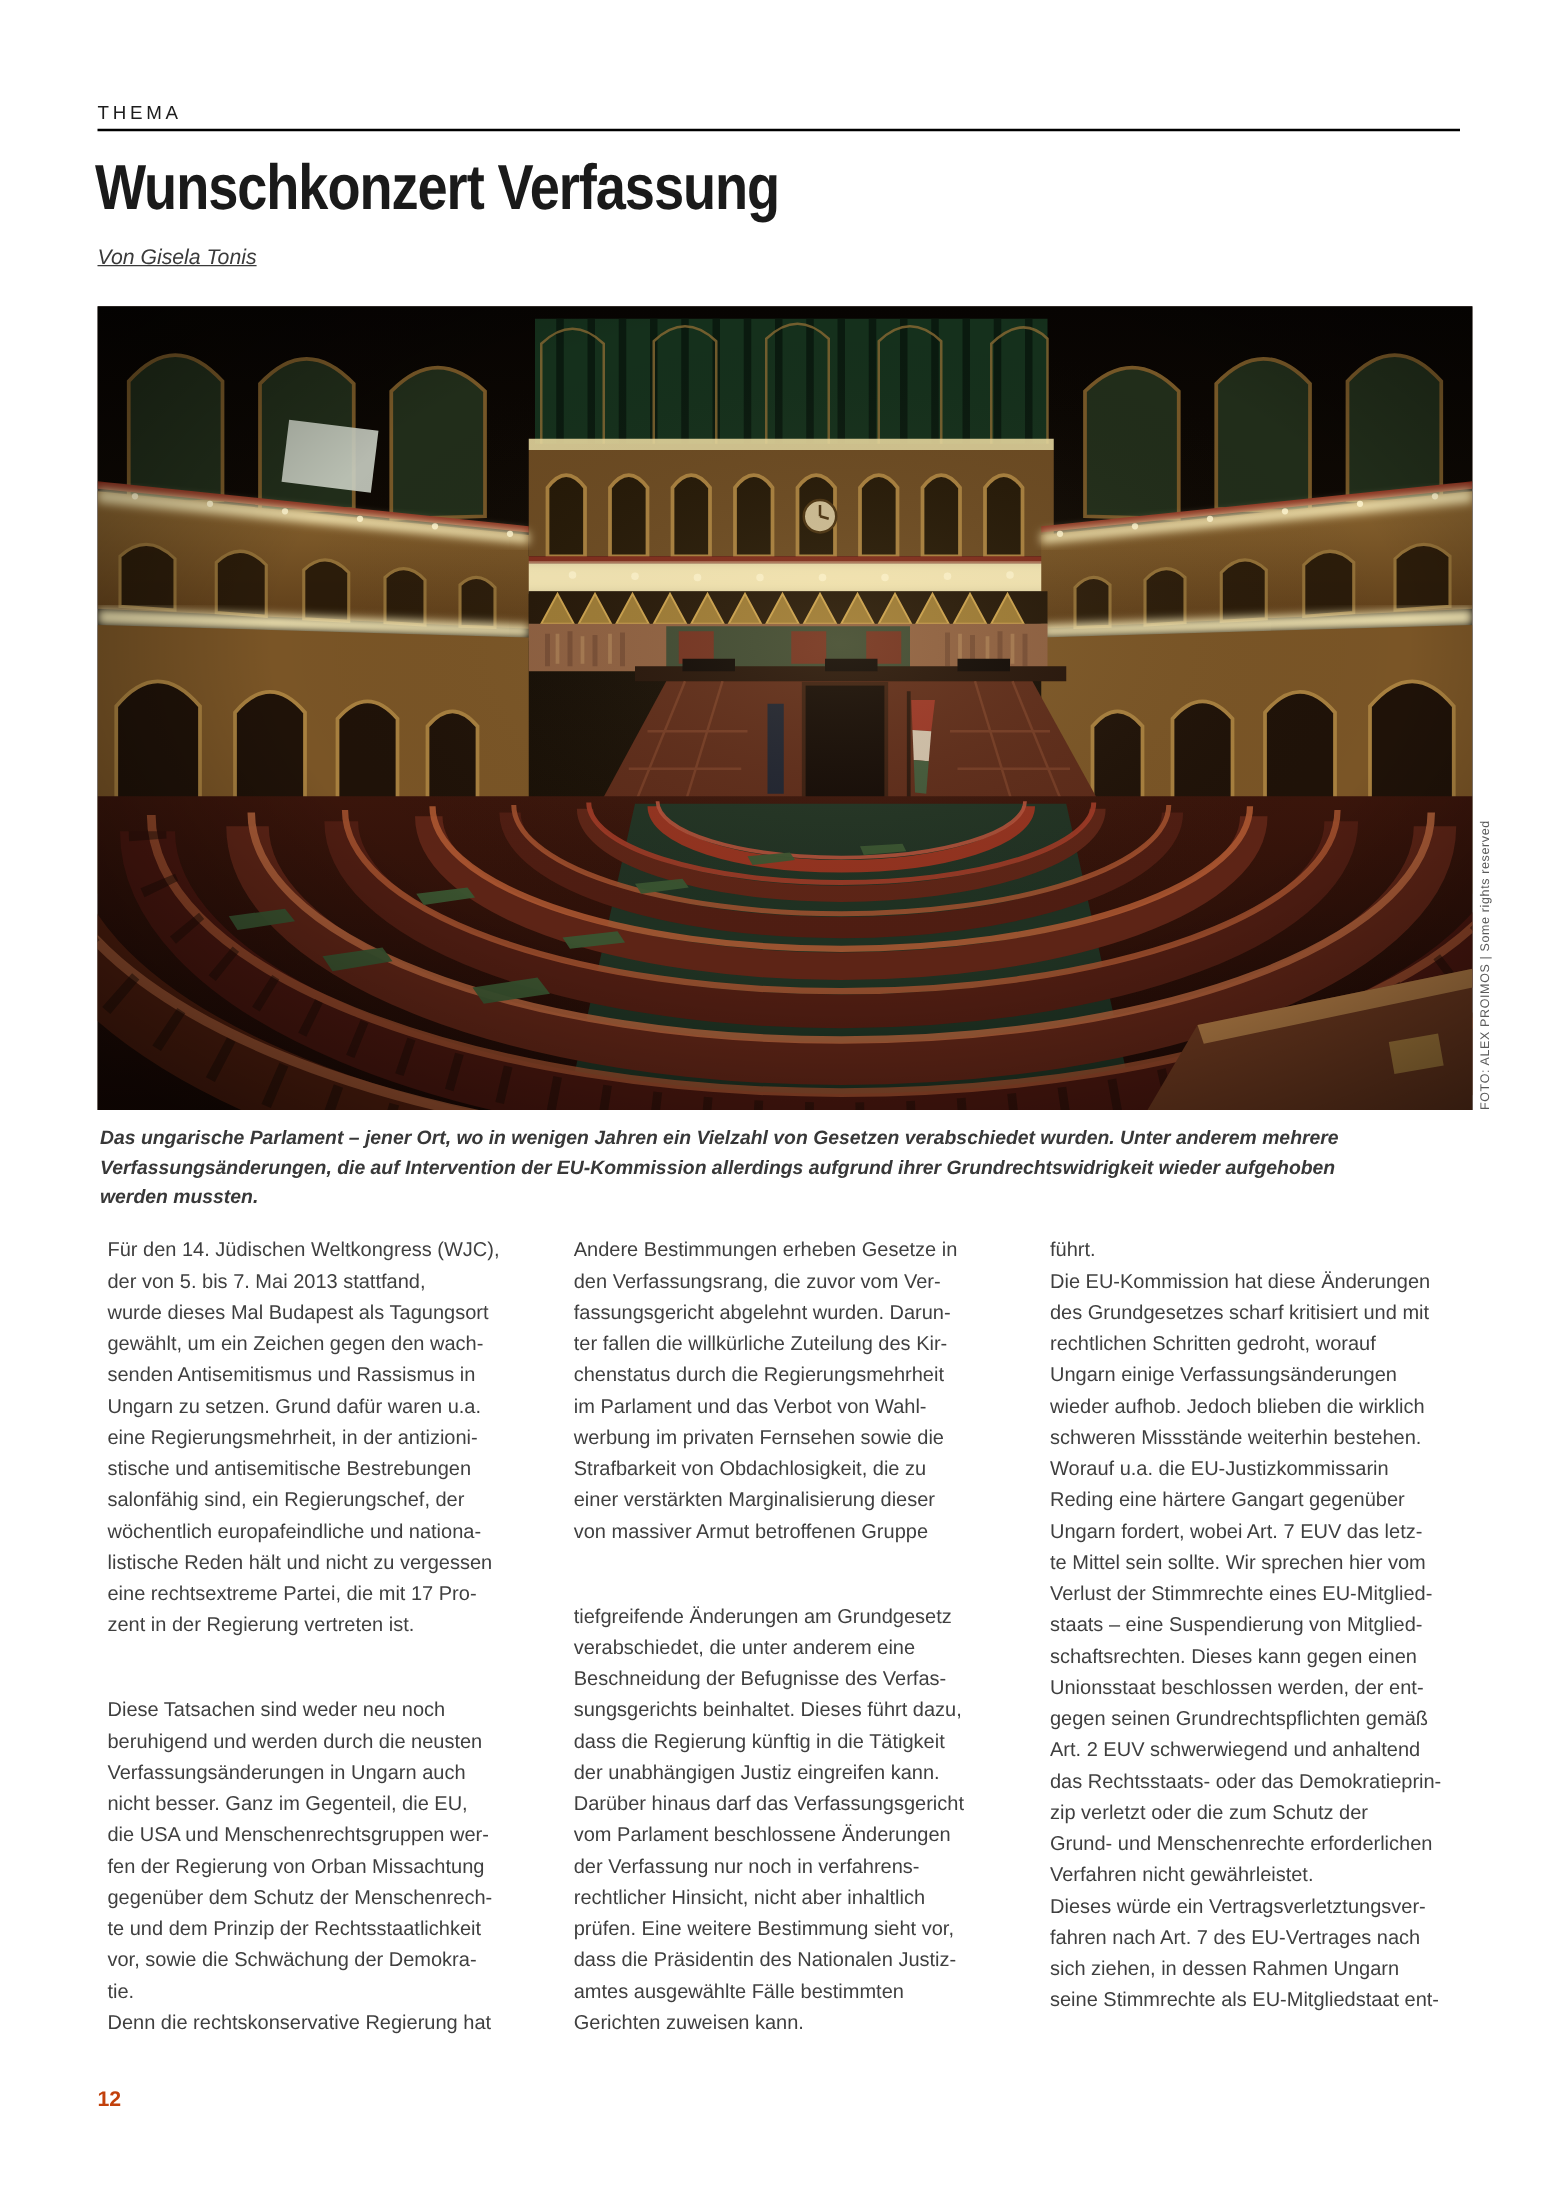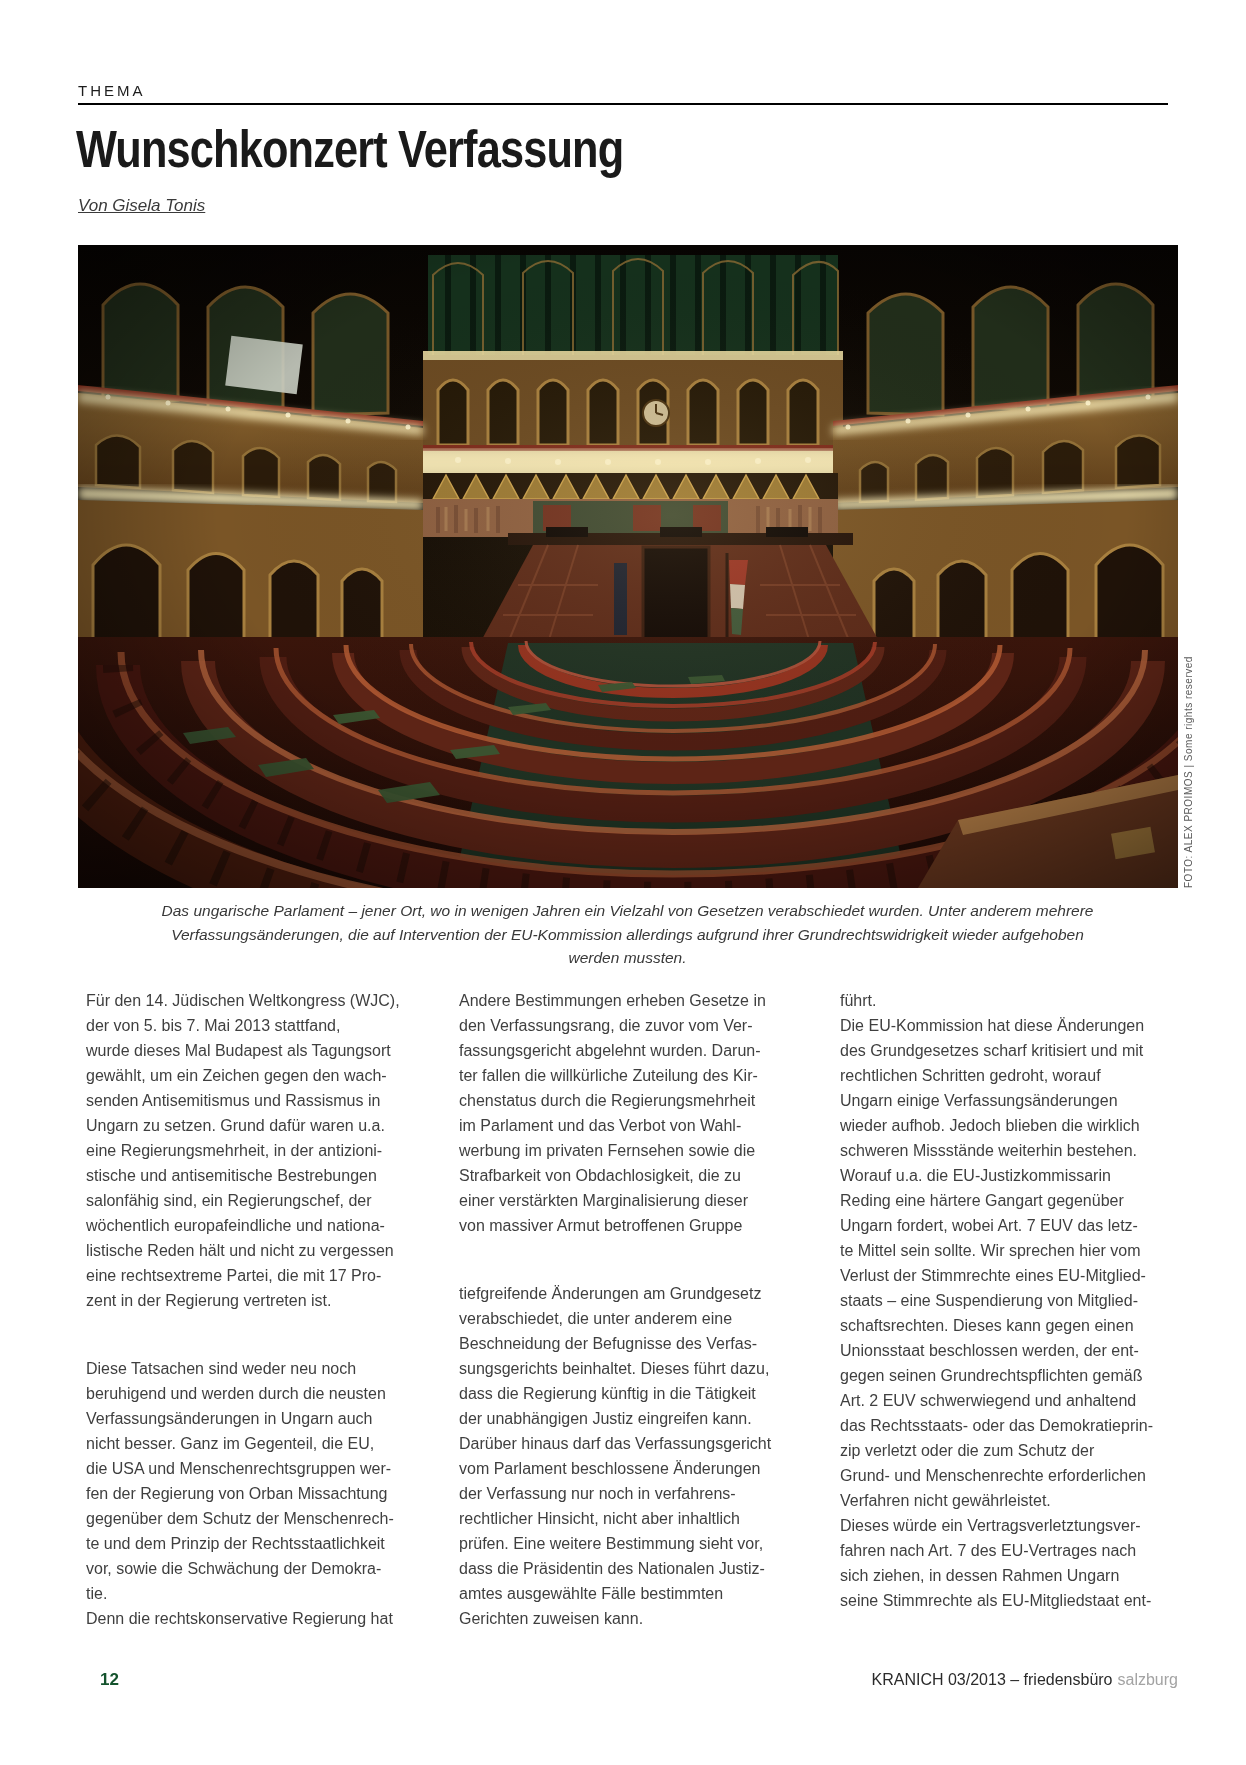--- a/index.html
+++ b/index.html
@@ -35,36 +35,36 @@
   }
   figure.photo svg{display:block;width:100%;height:100%;}
   .photo-credit{
     position:absolute;left:1183px;top:245px;height:643px;width:14px;
     writing-mode:vertical-rl;transform:rotate(180deg);
     font-size:10px;letter-spacing:.5px;color:#5a5a5a;
     text-align:left;white-space:nowrap;
   }
   .caption{
     position:absolute;left:80px;top:899px;width:1095px;
-    font-size:15.5px;font-weight:400;font-style:italic;
-    line-height:23.5px;color:#383838;white-space:pre-line;text-align:center;
+    font-size:15.5px;font-weight:700;font-style:italic;
+    line-height:23.5px;color:#383838;white-space:pre-line;
   }
   .article{position:absolute;left:0;top:988px;width:1246px;}
   .col{
     position:absolute;top:0;width:345px;
     font-size:16px;line-height:25px;color:#3f3f3f;
   }
   .col p{margin:0;white-space:pre-line;}
   .col p + p{margin-top:43px;}
   .col1{left:86px;}
   .col2{left:459px;}
   .col3{left:840px;}
   .footer-pagenum{
     position:absolute;left:78px;top:1670px;
-    font-size:17px;font-weight:700;color:#14532d;margin-left:22px;
+    font-size:17px;font-weight:700;color:#c2410c;
   }
   .footer-journal{
     position:absolute;left:78px;top:1671px;width:1100px;
     text-align:right;font-size:16px;color:#2b2b2b;
   }
   .footer-journal .accent{color:#a3a3a3;margin-left:5px;}
 </style>
 </head>
 <body>
 
@@ -435,17 +435,14 @@
 Grund- und Menschenrechte erforderlichen
 Verfahren nicht gewährleistet.
 Dieses würde ein Vertragsverletztungsver-
 fahren nach Art. 7 des EU-Vertrages nach
 sich ziehen, in dessen Rahmen Ungarn
 seine Stimmrechte als EU-Mitgliedstaat ent-</p>
     </div>
   </div>
 
   <div class="footer-pagenum">12</div>
-  <div class="footer-journal">
-    <span>KRANICH 03/2013 – friedensbüro</span><span class="accent">salzburg</span>
-  </div>
 
 </div>
 
 </body></html>

